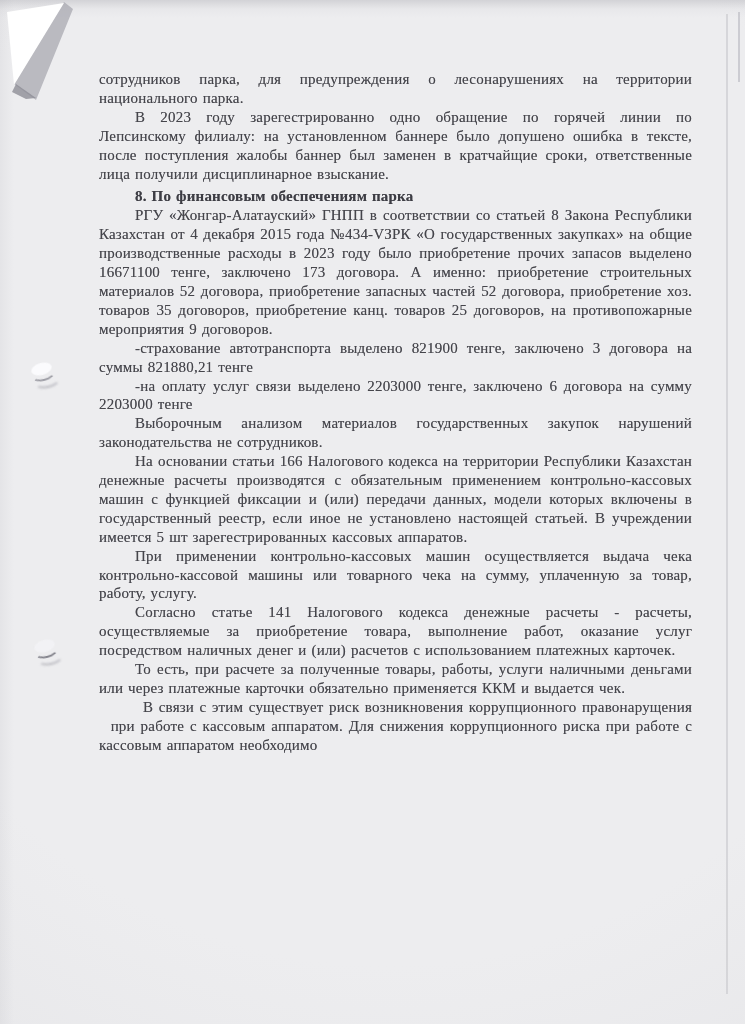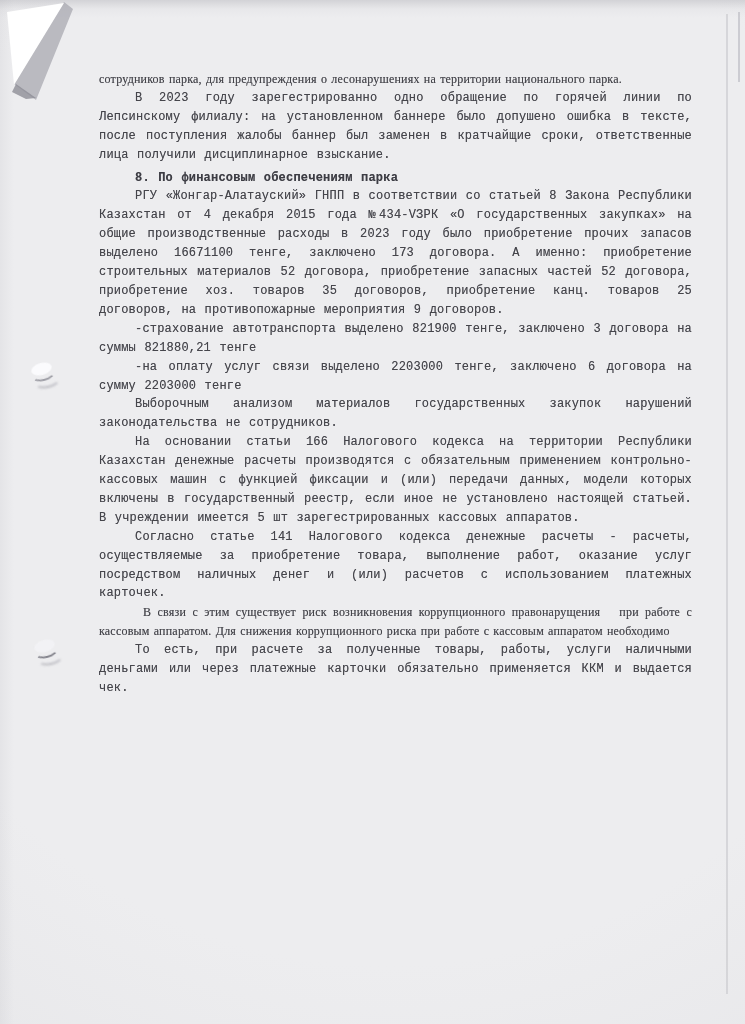--- a/index.html
+++ b/index.html
@@ -90,30 +90,30 @@
     opacity: 0.7;
     filter: blur(0.6px);
   }
 
   
   .text-block {
     position: absolute;
     left: 99px; top: 70px;
     width: 593px;
     font-family: "Liberation Serif", "DejaVu Serif", serif;
-    font-size: 12px;
+    font-size: 15px;
     line-height: 18.9px;
     letter-spacing: 0.2px;
     word-spacing: 1px;
     color: var(--ink);
     text-align: justify;
     text-shadow: 0 0 0.6px rgba(70,70,78,0.55);
   }
   .para { text-align: justify; }
-  .indent { text-indent: 36px; font-family: Liberation Mono, monospace; }
+  .indent { text-indent: 36px; }
   .indent-more { text-indent: 44px; }
   .heading {
     font-weight: bold;
     margin-top: 4px;
     color: #3d3d44;
   }
   .heading + .para { }
 </style>
 </head>
 <body>
@@ -140,18 +140,19 @@
 
   <div class="text-block">
     <p class="para">сотрудников парка, для предупреждения о лесонарушениях на территории национального парка.</p>
     <p class="para indent">В  2023 году  зарегестрированно одно обращение по горячей линии по Лепсинскому филиалу: на установленном баннере было допушено ошибка в тексте, после поступления жалобы баннер был заменен в кратчайщие сроки, ответственные лица получили дисциплинарное взыскание.</p>
     <p class="para indent heading">8.  По финансовым обеспечениям парка</p>
     <p class="para indent">РГУ «Жонгар-Алатауский» ГНПП в соответствии со статьей 8 Закона Республики Казахстан от 4 декабря 2015 года №434-VЗРК «О государственных закупках» на общие производственные расходы в 2023 году было приобретение прочих запасов выделено 16671100 тенге, заключено 173 договора. А именно: приобретение  строительных материалов 52 договора, приобретение запасных частей 52 договора, приобретение хоз. товаров 35 договоров, приобретение канц. товаров 25 договоров, на противопожарные мероприятия 9 договоров.</p>
     <p class="para indent">-страхование автотранспорта выделено 821900 тенге, заключено 3 договора на суммы 821880,21 тенге</p>
     <p class="para indent">-на оплату услуг связи выделено 2203000 тенге, заключено 6 договора на сумму 2203000 тенге</p>
     <p class="para indent">Выборочным анализом материалов государственных закупок нарушений законодательства не сотрудников.</p>
     <p class="para indent">На основании статьи 166 Налогового кодекса на территории Республики Казахстан денежные расчеты производятся с обязательным применением контрольно-кассовых машин с функцией фиксации и (или) передачи данных, модели которых включены в государственный реестр, если иное не установлено настоящей статьей. В учреждении имеется 5 шт зарегестрированных кассовых аппаратов.</p>
+    <p class="para indent">При применении контрольно-кассовых машин осуществляется выдача чека контрольно-кассовой машины или товарного чека на сумму, уплаченную за товар, работу, услугу.</p>
     <p class="para indent">Согласно статье 141 Налогового кодекса денежные расчеты - расчеты, осуществляемые за приобретение товара, выполнение работ, оказание услуг посредством наличных денег и (или) расчетов с использованием платежных карточек.</p>
+    <p class="para indent">То есть, при расчете за полученные товары, работы, услуги наличными деньгами или через платежные карточки обязательно применяется ККМ и выдается чек.</p>
     <p class="para indent-more">В связи с этим существует риск возникновения коррупционного правонарущения &nbsp; при работе с кассовым аппаратом. Для снижения коррупционного риска при работе с кассовым аппаратом необходимо</p>
-    <p class="para indent">То есть, при расчете за полученные товары, работы, услуги наличными деньгами или через платежные карточки обязательно применяется ККМ и выдается чек.</p>
   </div>
 
 </div>
 
 </body></html>

